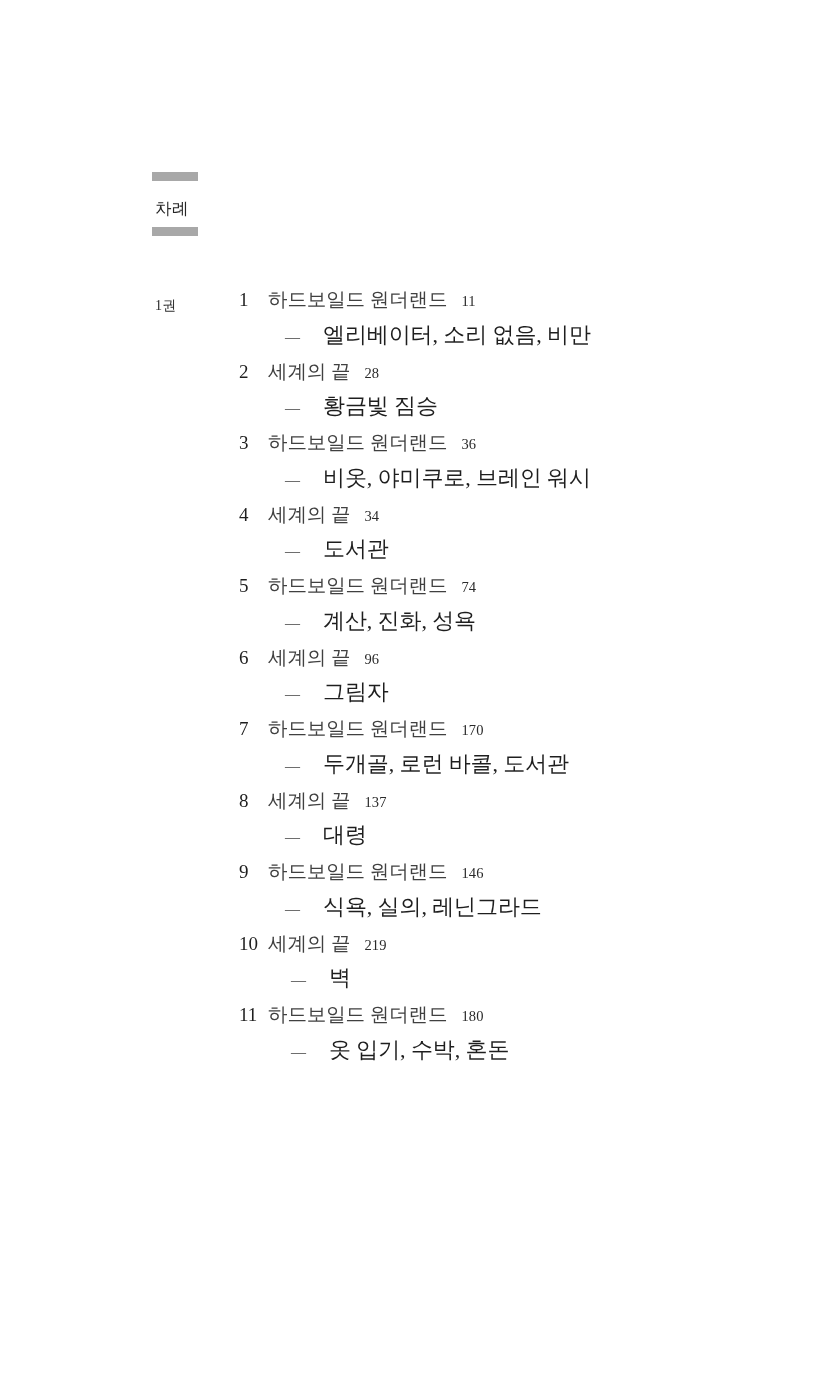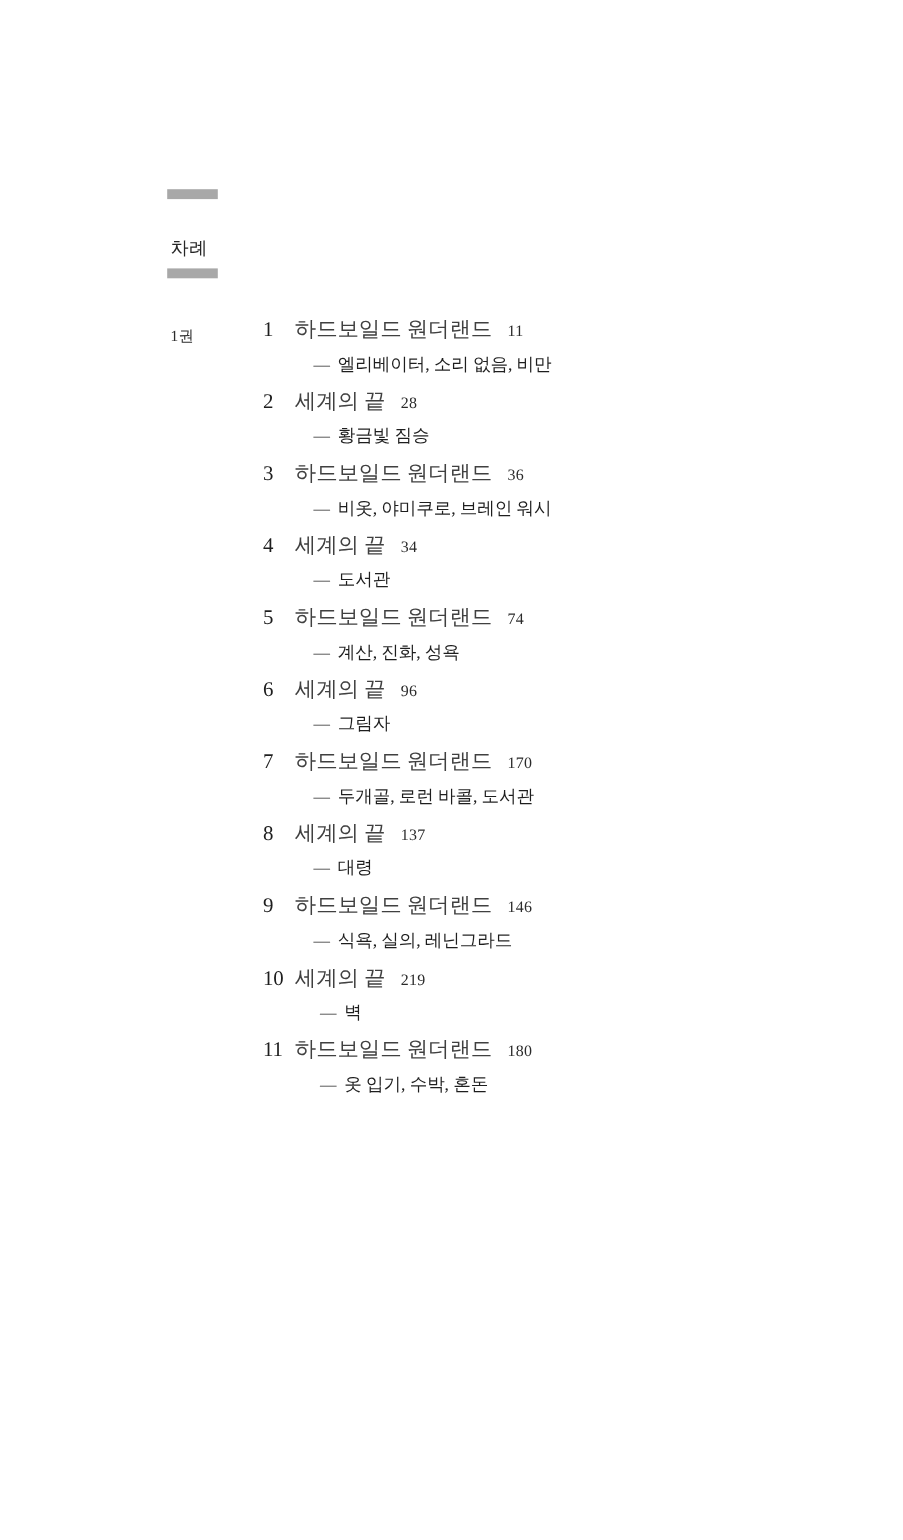--- a/index.html
+++ b/index.html
@@ -34,24 +34,23 @@
     height: 9px;
     background: #a8a8a8;
   }
   .heading-rule.bottom {
     margin-top: 0;
   }
   .heading-label {
     font-size: 16.5px;
     letter-spacing: 0.5px;
     color: #262626;
-    padding: 8px 0 9px 3px;
+    padding: 20px 0 9px 3px;
     line-height: 1;
     font-family: Liberation Serif, serif;
-    margin-top: 29px;
   }
 
   
   .volume-label {
     position: absolute;
     left: 155px;
     top: 297px;
     font-size: 14px;
     color: #2b2b2b;
     letter-spacing: 0.3px;
@@ -103,23 +102,24 @@
     padding-bottom: 16px;
     line-height: 1;
   }
   .toc-dash {
     font-size: 15px;
     color: #3a3a3a;
     margin-right: 7px;
     letter-spacing: 0;
   }
   .toc-subtitle {
-    font-size: 16px;
+    font-size: 22px;
     color: #1e1e1e;
     letter-spacing: -0.1px;
+    margin-left: 16px;
   }
   .entry-10 .toc-sub, .entry-11 .toc-sub {
     padding-left: 52px;
   }
 </style>
 </head>
 <body>
 
 <div class="page">
 

